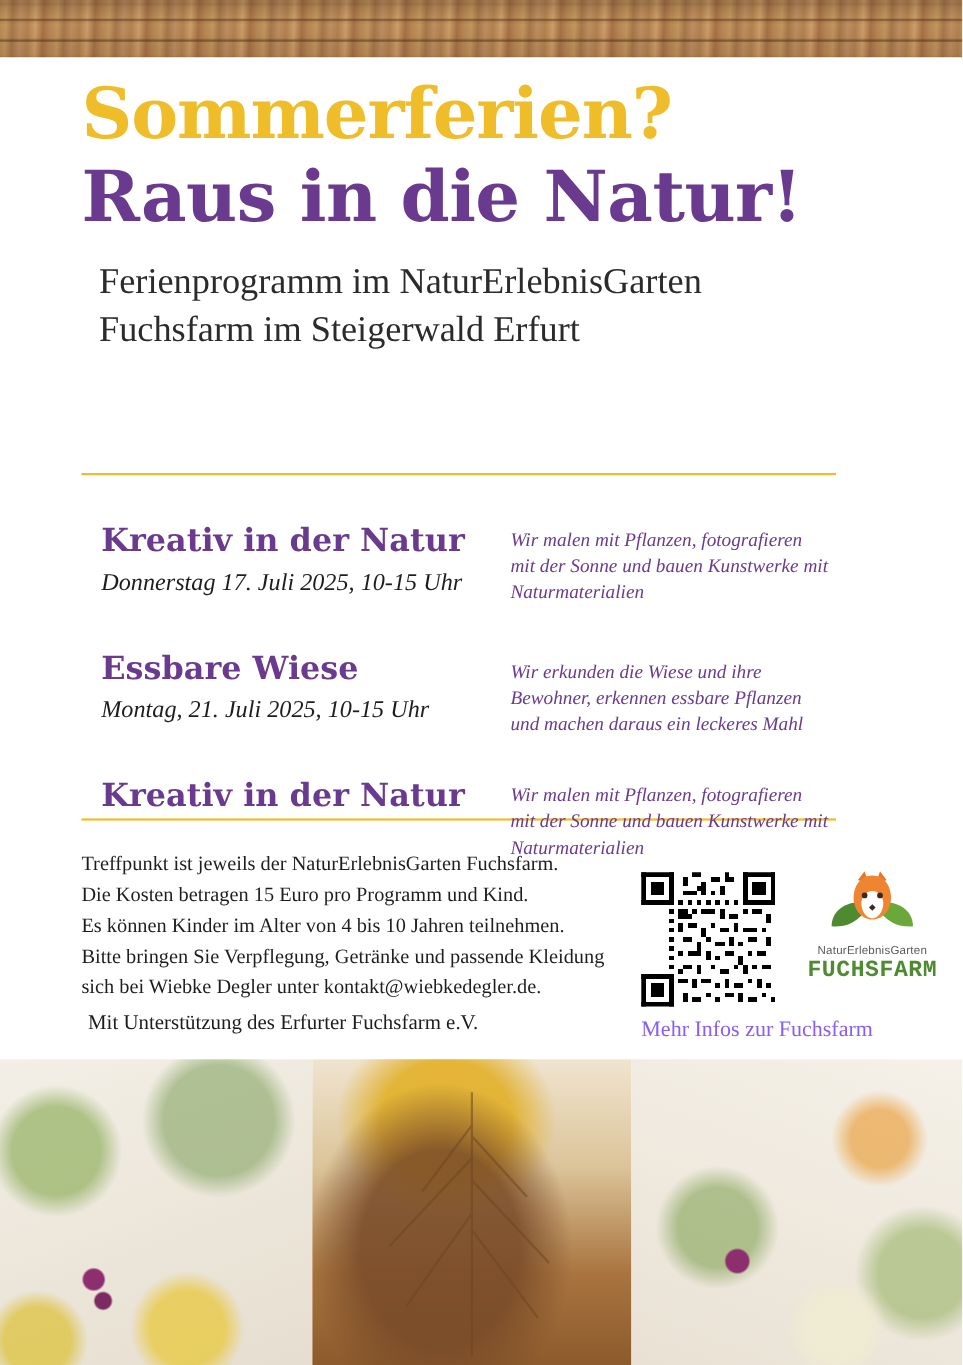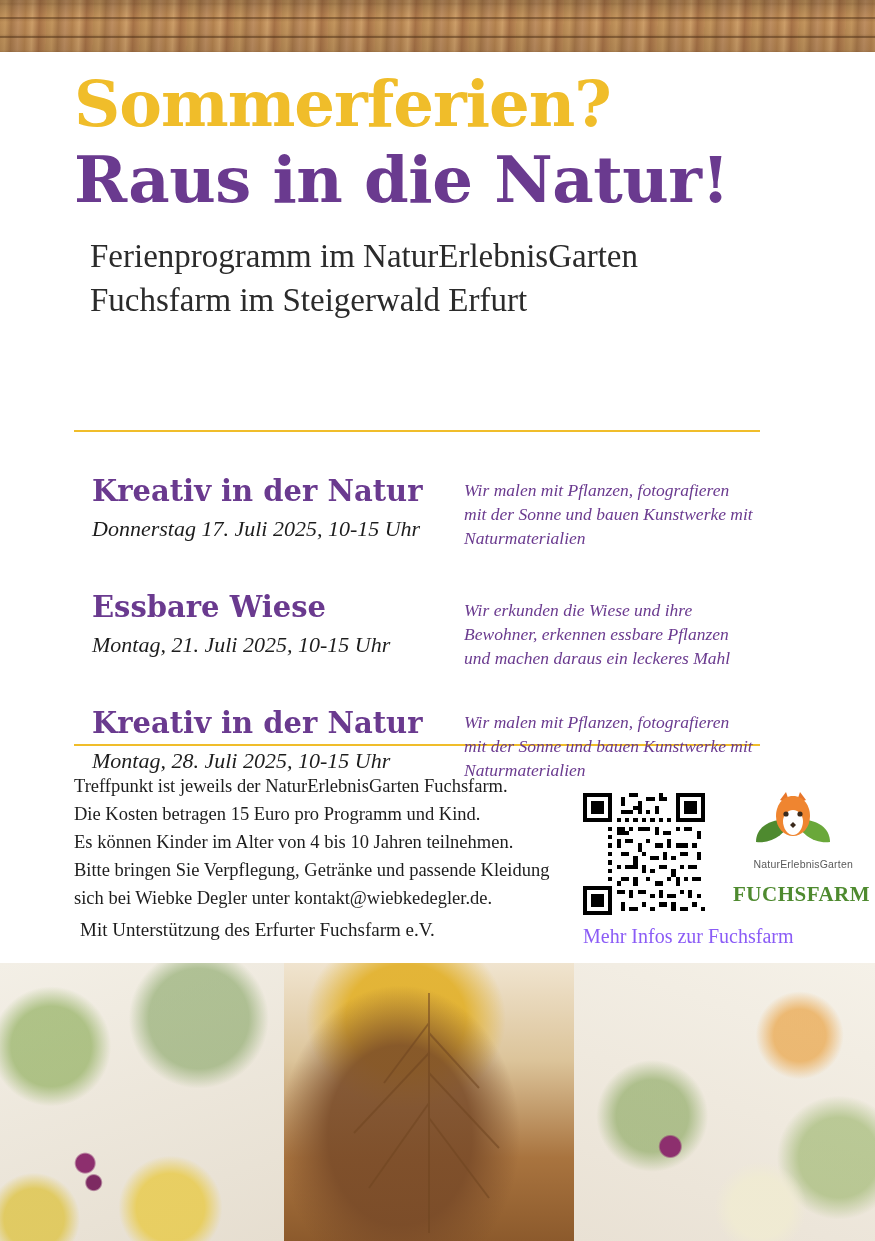--- a/index.html
+++ b/index.html
@@ -189,29 +189,28 @@
     width: 120px;
     text-align: center;
   }
   .logo-mark { display: block; margin: 0 auto; }
   .logo-sub {
     font-family: "Liberation Sans", sans-serif;
     font-size: 10.5px;
     color: #5a5a5a;
     letter-spacing: .2px;
     margin-top: 2px;
-    text-align: right;
   }
   .logo-name {
-    font-family: Liberation Serif, serif;
+    font-family: Liberation Mono, monospace;
     font-weight: 700;
     font-size: 21px;
     color: #4e8a2f;
     letter-spacing: .5px;
-    margin-top: 12px;
+    margin-top: 1px;
   }
 
   
   .photos {
     position: absolute;
     left: 0;
     top: 963px;
     width: 875px;
     height: 278px;
     display: flex;
@@ -291,21 +290,20 @@
       <div class="event-left">
         <p class="event-title">Essbare Wiese</p>
         <p class="event-date">Montag, 21. Juli 2025, 10-15 Uhr</p>
       </div>
       <div class="event-desc">Wir erkunden die Wiese und ihre Bewohner, erkennen essbare Pflanzen und machen daraus ein leckeres Mahl</div>
     </div>
 
     <div class="event event-3">
       <div class="event-left">
         <p class="event-title">Kreativ in der Natur</p>
-        <p class="event-date">Montag, 28. Juli 2025, 10-15 Uhr</p>
       </div>
       <div class="event-desc">Wir malen mit Pflanzen, fotografieren mit der Sonne und bauen Kunstwerke mit Naturmaterialien</div>
     </div>
 
   </div>
 
   <div class="info">
     <p>Treffpunkt ist jeweils der NaturErlebnisGarten Fuchsfarm.</p>
     <p>Die Kosten betragen 15 Euro pro Programm und Kind.</p>
     <p>Es können Kinder im Alter von 4 bis 10 Jahren teilnehmen.</p>

